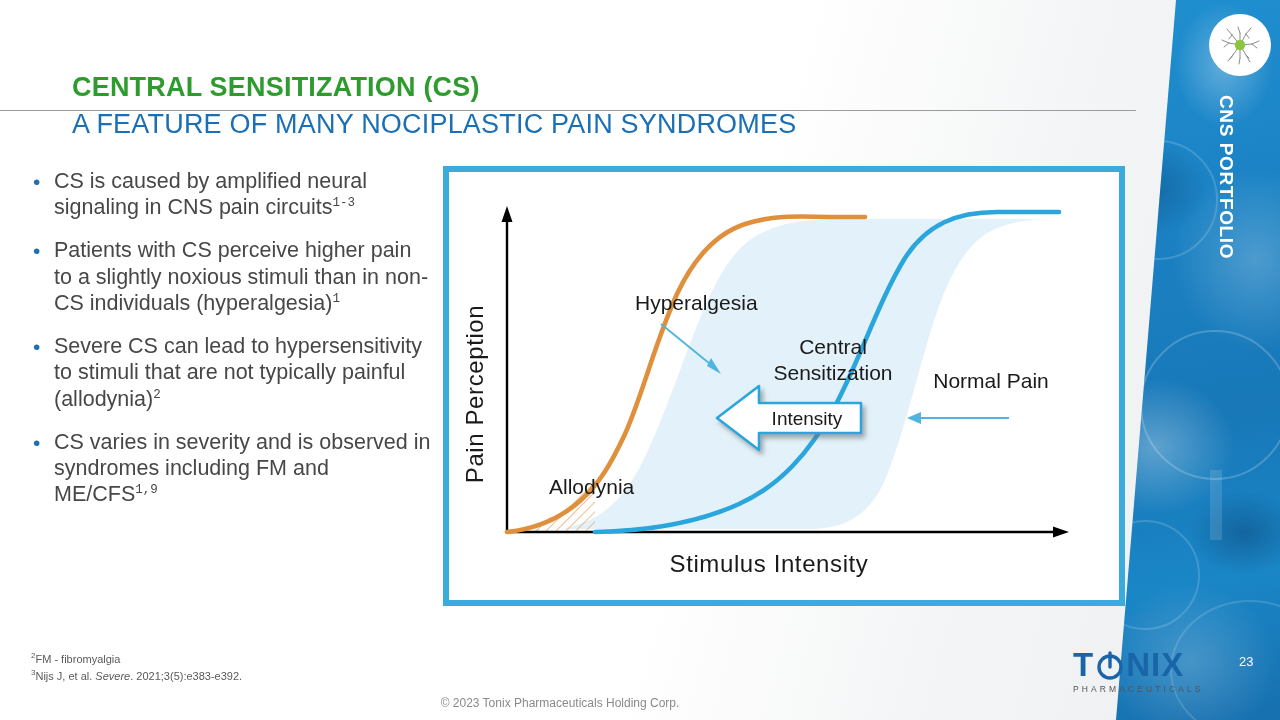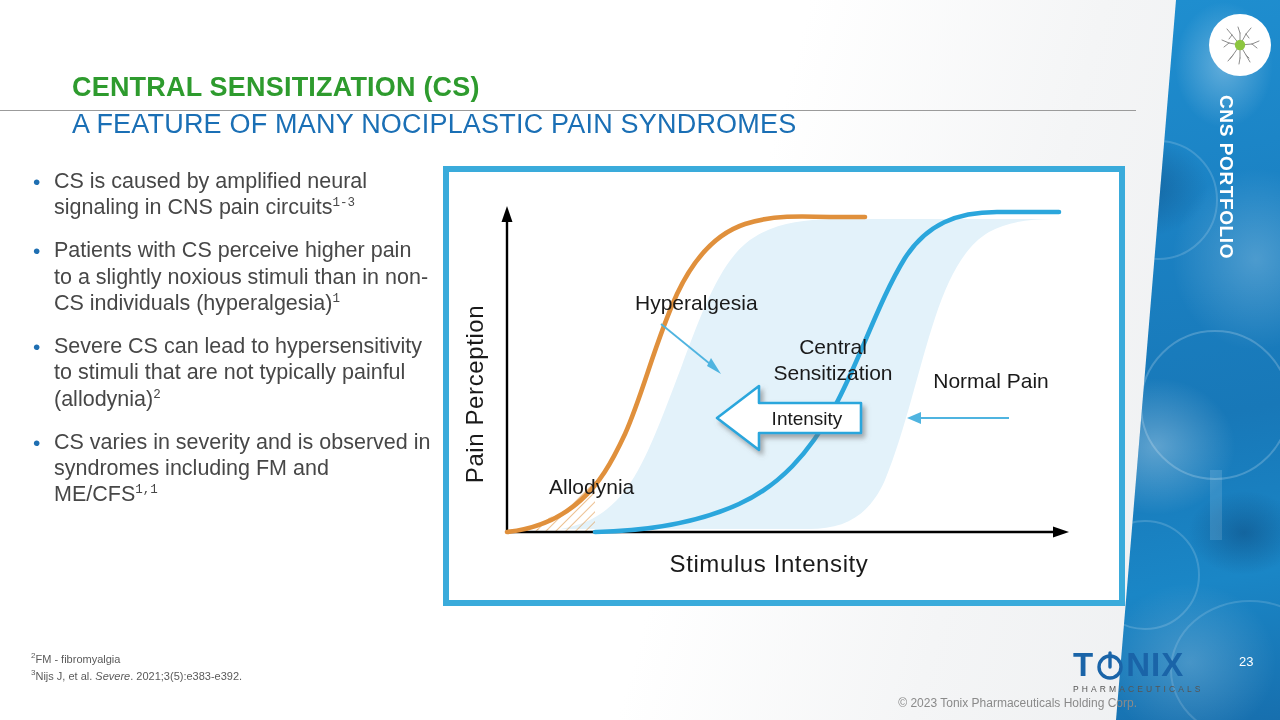--- a/index.html
+++ b/index.html
@@ -92,22 +92,22 @@
 
   
   #footnotes {
     position: absolute; left: 31px; top: 650px; z-index: 4;
     color: #5a5a5a; font-size: 11px; line-height: 1.42;
   }
   #footnotes sup { font-size: 8px; }
   #footnotes i { font-style: italic; }
 
   #copyright {
-    position: absolute; left: 0; top: 696px; width: 1120px; text-align: right;
-    color: #8a8a8a; font-size: 12px; z-index: 4; margin-left: 17px;
+    position: absolute; left: 0; top: 696px; width: 1120px; text-align: center;
+    color: #8a8a8a; font-size: 12px; z-index: 4;
   }
 
   
   #tonix-logo { position: absolute; left: 1073px; top: 648px; z-index: 7; }
   #tonix-word {
     font-size: 33px; font-weight: bold; color: #1A64A8;
     letter-spacing: 1px; line-height: 1; display: flex; align-items: center;
   }
   #tonix-sub {
     font-size: 8.5px; color: #555; letter-spacing: 3.1px;
@@ -173,21 +173,21 @@
       <div class="bullet">
         <span class="dot">•</span>
         <span class="btxt">Patients with CS perceive higher pain to a slightly noxious stimuli than in non-CS individuals (hyperalgesia)<sup>1</sup></span>
       </div>
       <div class="bullet">
         <span class="dot">•</span>
         <span class="btxt">Severe CS can lead to hypersensitivity to stimuli that are not typically painful (allodynia)<sup>2</sup></span>
       </div>
       <div class="bullet">
         <span class="dot">•</span>
-        <span class="btxt">CS varies in severity and is observed in syndromes including FM and ME/CFS<sup>1,1</sup></span>
+        <span class="btxt">CS varies in severity and is observed in syndromes including FM and ME/CFS<sup>1,9</sup></span>
       </div>
     </div>
 
   <div id="chart-frame">
     <svg id="chart-svg" viewBox="0 0 670 428" preserveAspectRatio="none">
       <defs>
         <pattern id="hatch" width="7" height="7" patternTransform="rotate(45)" patternUnits="userSpaceOnUse">
           <line x1="0" y1="0" x2="0" y2="7" stroke="#E0903C" stroke-width="1.1"></line>
         </pattern>
         <filter id="shadow" x="-30%" y="-30%" width="170%" height="180%">

